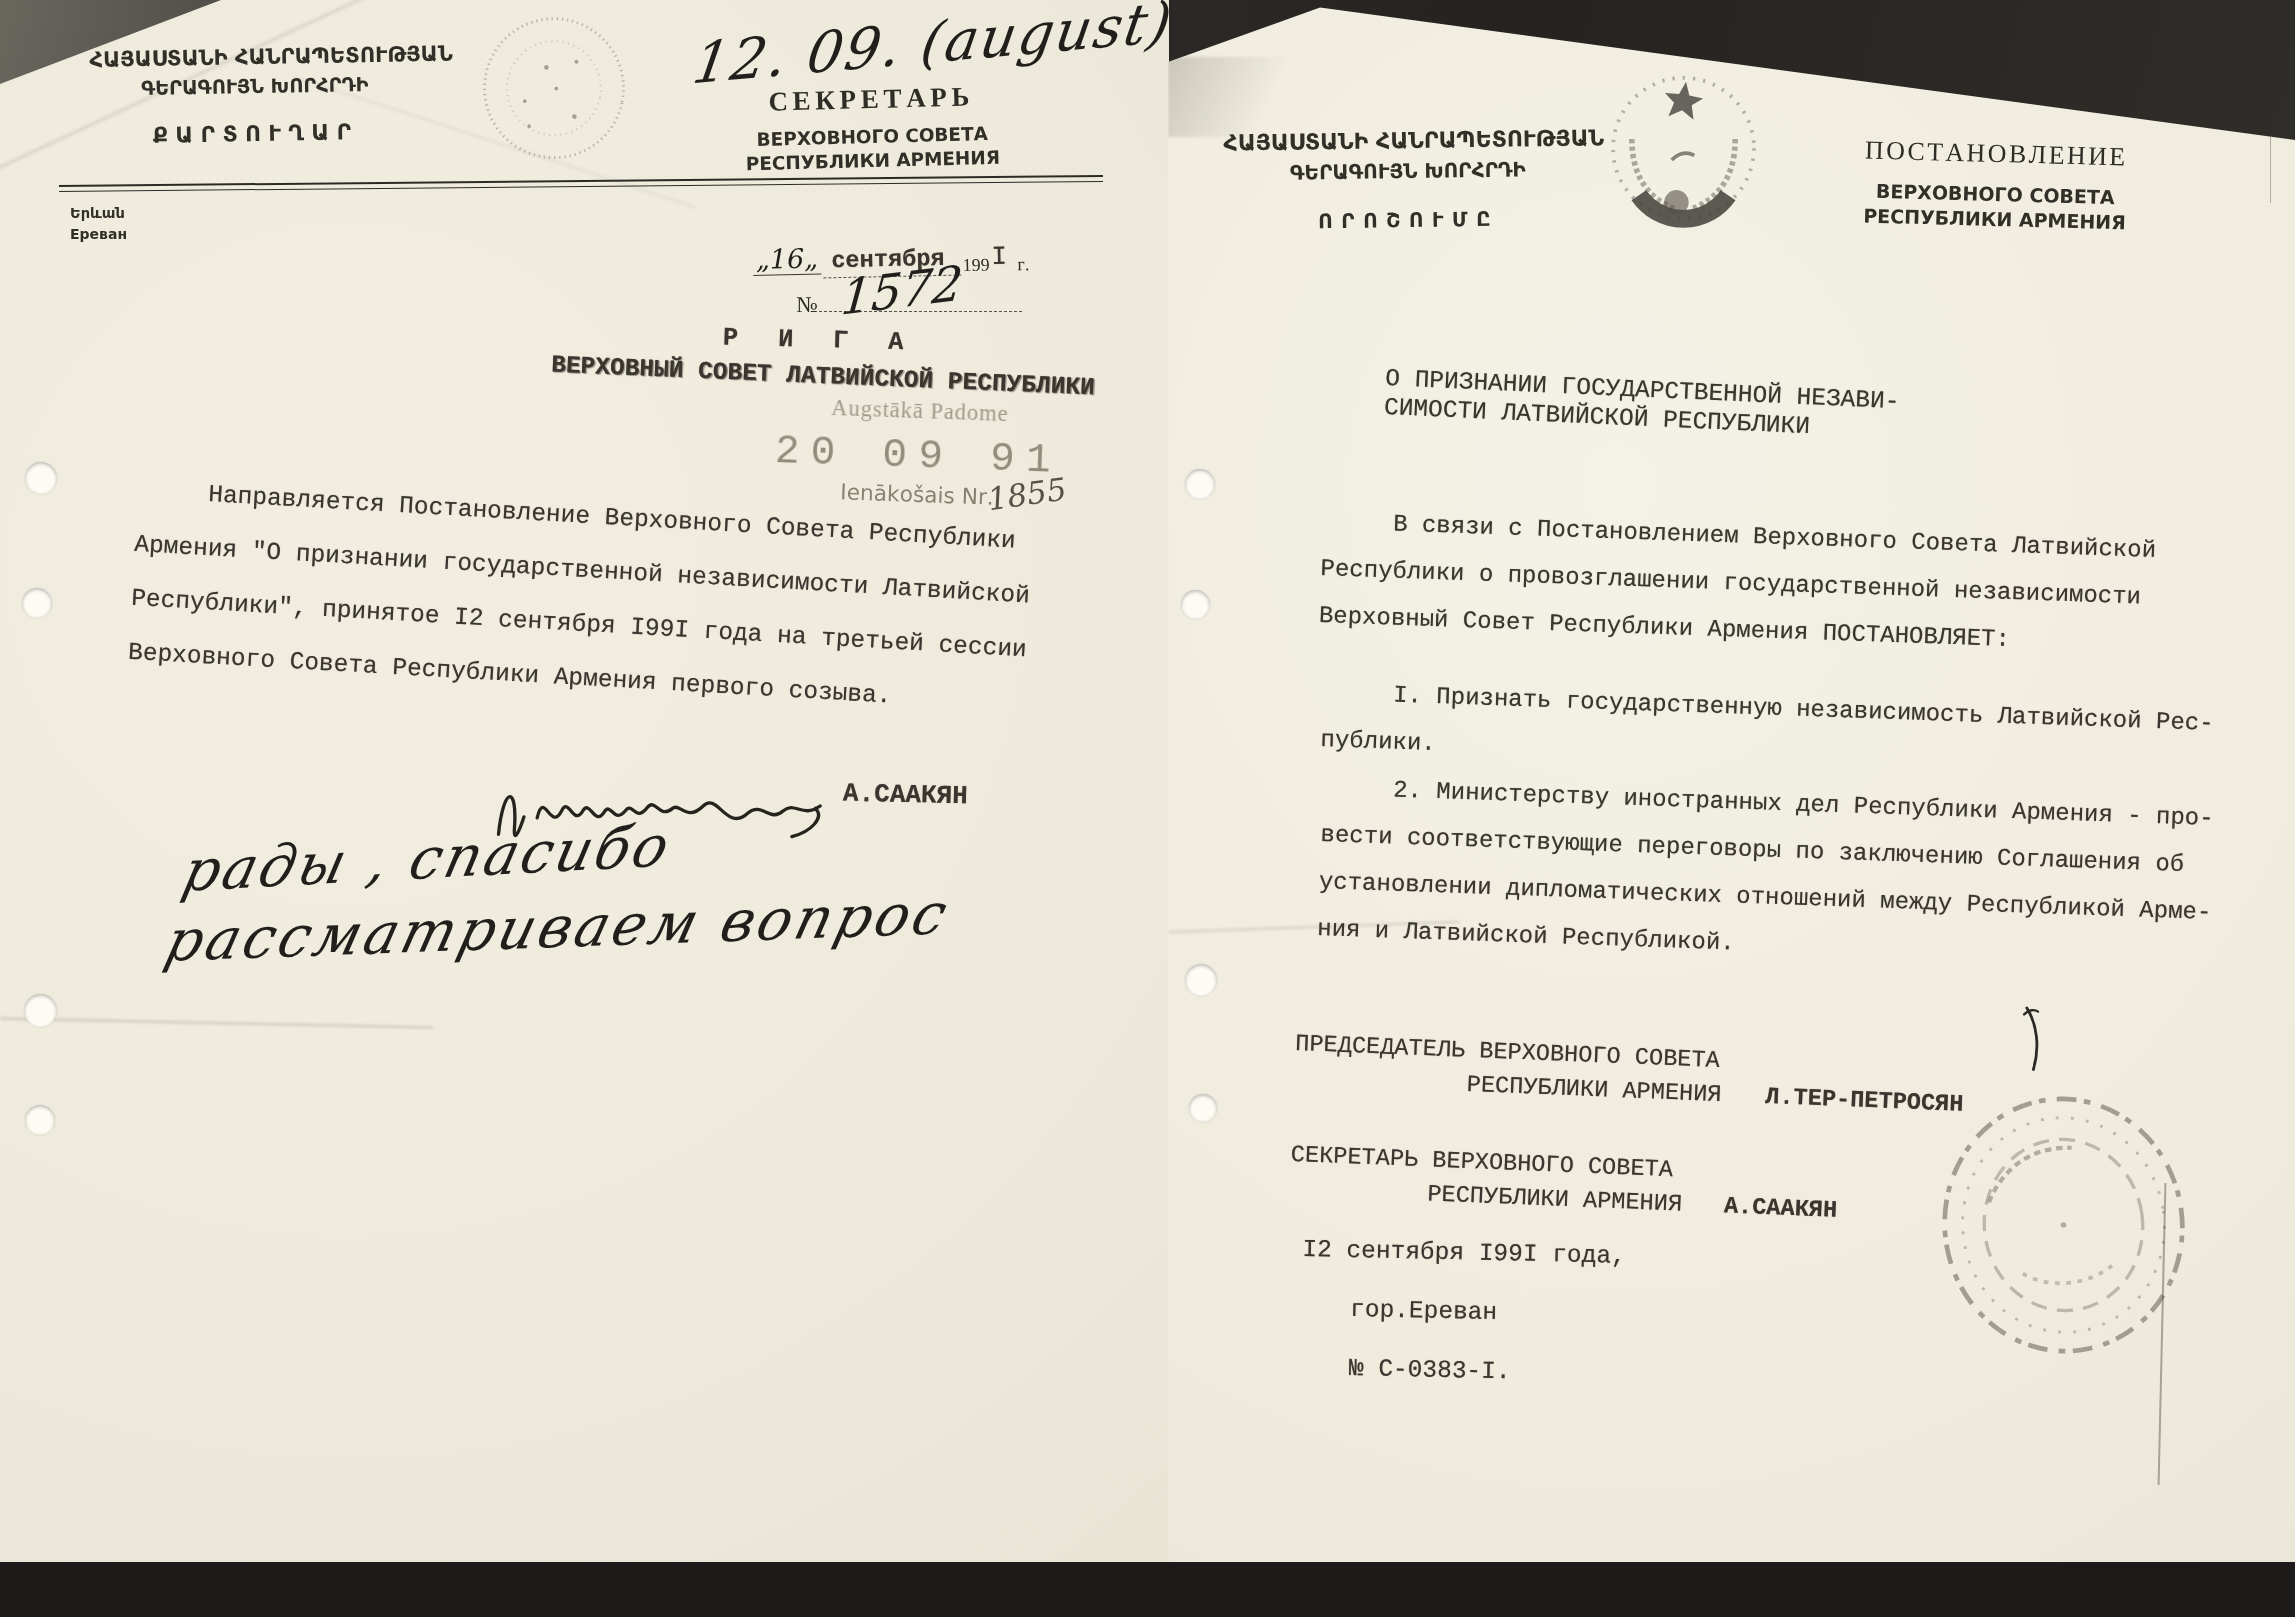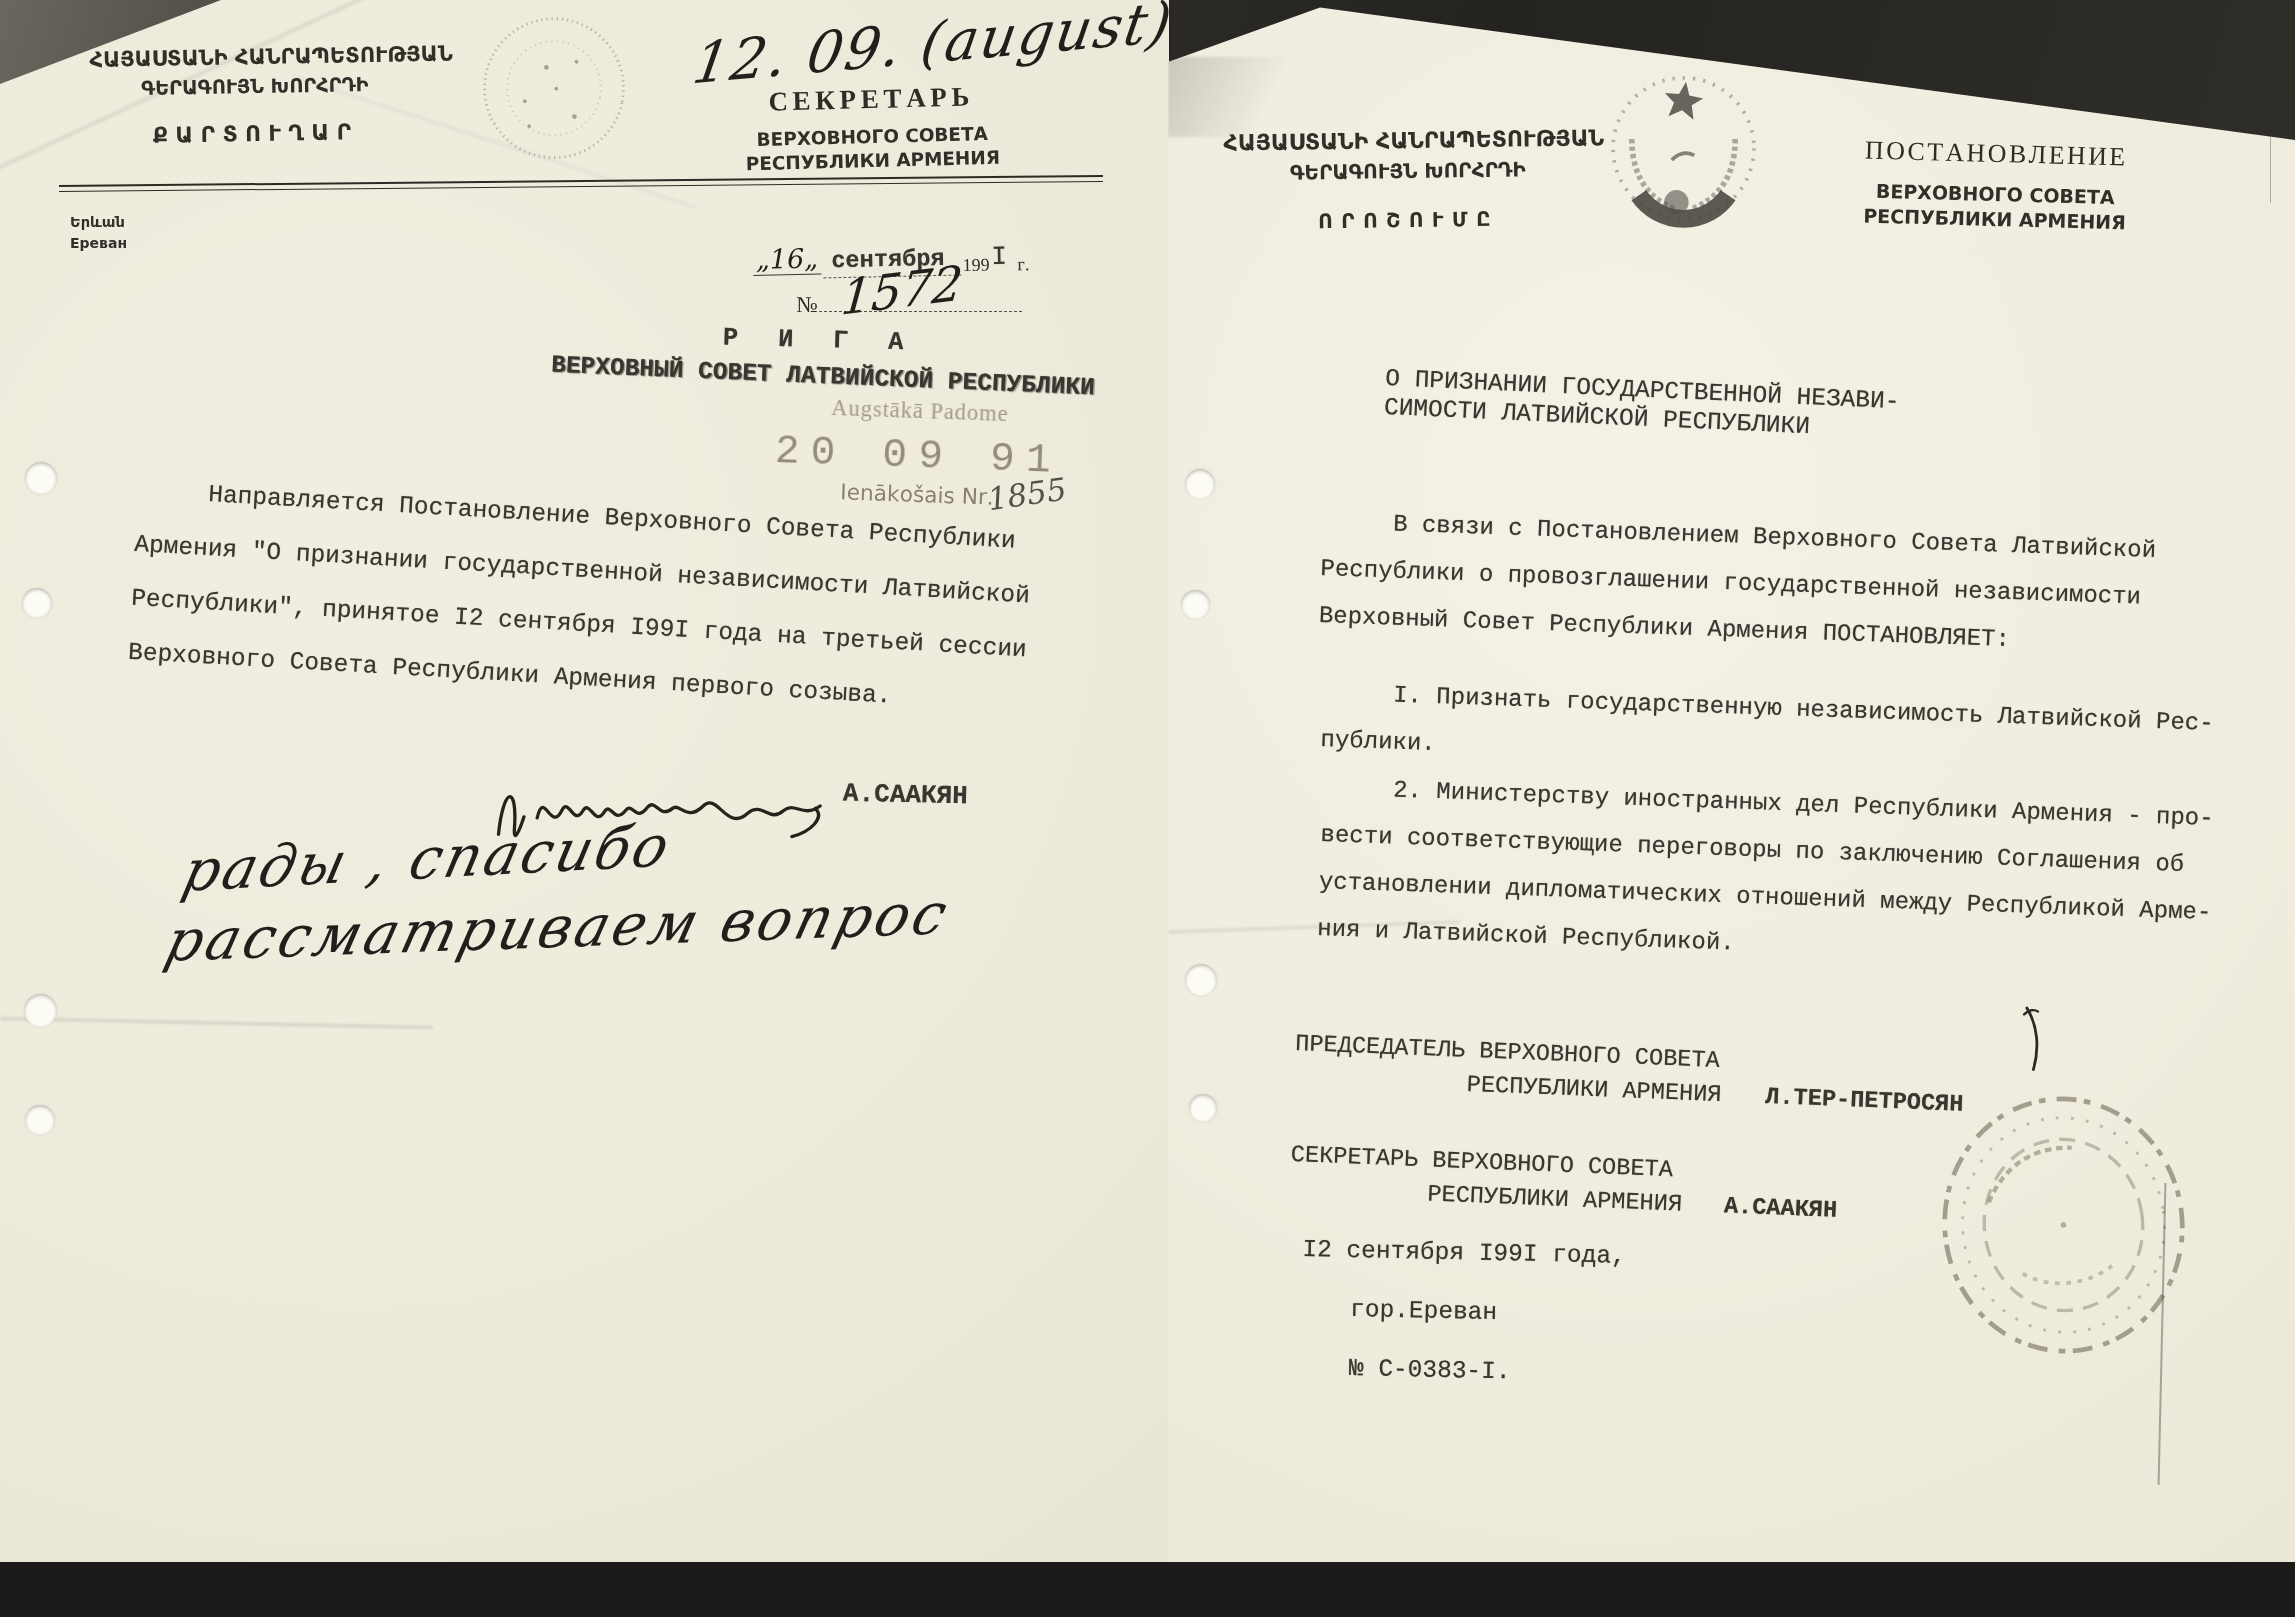--- a/index.html
+++ b/index.html
@@ -60,21 +60,21 @@
     <div class="abs hand" style="left:693px;top:10.4px;font-size:56px;letter-spacing:1.9px;transform:rotate(-5deg) skewX(-14deg);">12. 09. (august)</div>
 
     <div class="abs" style="left:733px;top:84px;width:278px;text-align:center;transform:rotate(-1.5deg);">
       <div class="print-serif block-line" style="font-size:27px;font-weight:600;letter-spacing:4.7px;">СЕКРЕТАРЬ</div>
       <div class="print-sans block-line" style="font-size:18.4px;margin-top:11.3px;">ВЕРХОВНОГО СОВЕТА</div>
       <div class="print-sans block-line" style="font-size:18.4px;margin-top:2.8px;">РЕСПУБЛИКИ АРМЕНИЯ</div>
     </div>
 
     <div class="abs" style="left:59px;top:180px;width:1044px;height:3.8px;border-top:2.4px solid #2c2a25;border-bottom:1.4px solid #2c2a25;transform:rotate(-0.55deg);"></div>
 
-    <div class="abs" style="left:70px;top:202px;line-height:1.5;margin-top:9px;">
+    <div class="abs" style="left:70px;top:202px;line-height:1.5;">
       <div class="print-sans block-line" style="font-size:14.6px;">Երևան</div>
       <div class="print-sans block-line" style="font-size:14px;">Ереван</div>
     </div>
 
     <div class="abs" style="left:753px;top:241px;transform:rotate(-1.2deg);white-space:nowrap;">
       <span class="hand" style="font-size:27px;border-bottom:1.4px solid #3a362f;padding:0 2.8px;">„16„</span>
       <span class="typed" style="font-size:23.6px;font-weight:600;border-bottom:1.9px dashed #55504a;padding:0 16px 2.8px 8.5px;">сентября</span>
       <span class="print-serif" style="font-size:18px;vertical-align:-6.6px;">199</span>
       <span class="typed" style="font-size:26px;">I</span>
       <span class="print-serif" style="font-size:18px;vertical-align:-6.6px;margin-left:8.5px;">г.</span>

